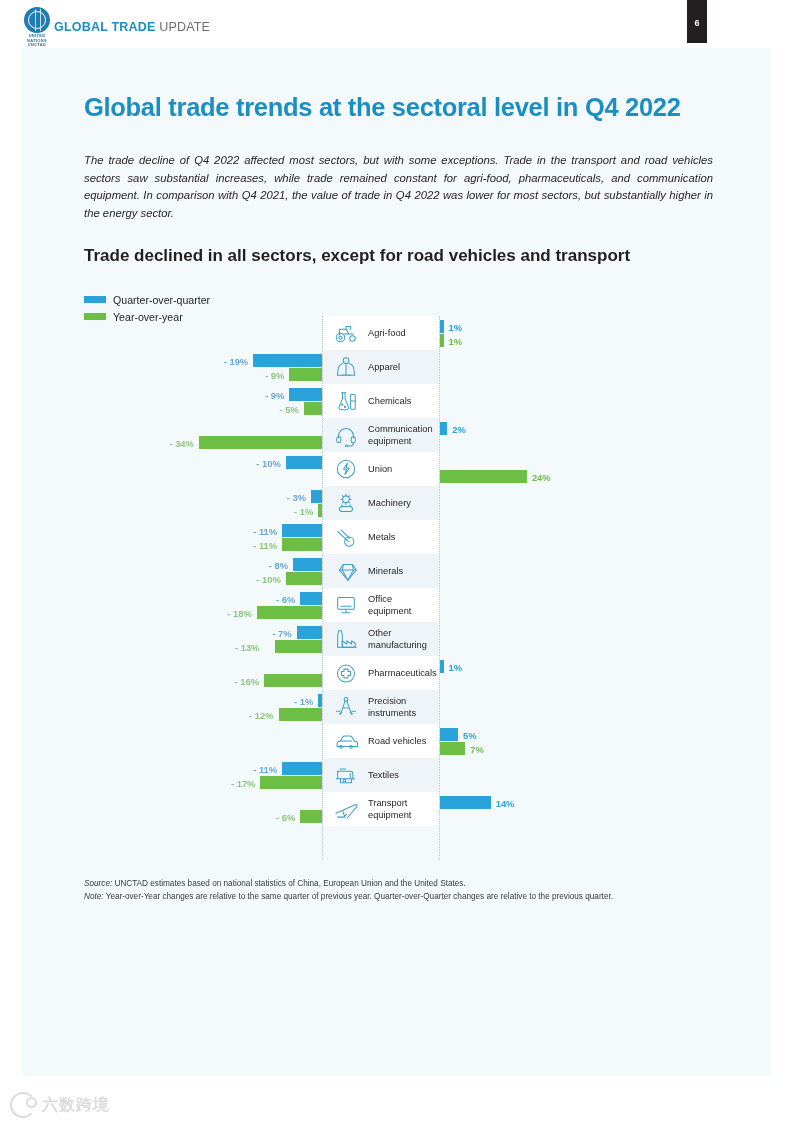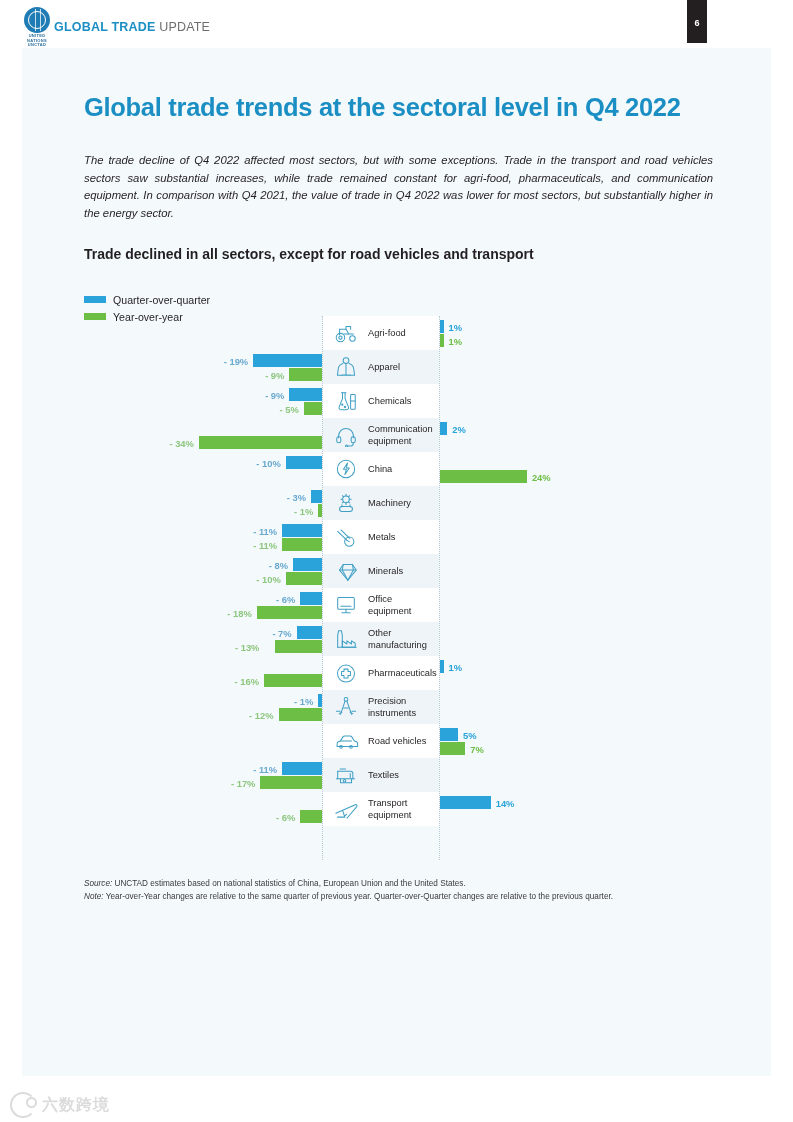--- a/index.html
+++ b/index.html
@@ -49,21 +49,21 @@
     position:absolute;left:84px;top:92px;width:640px;
     font-size:25.5px;font-weight:bold;color:#1b8fc4;letter-spacing:-.3px;
     line-height:30px;
   }
   .intro{
     position:absolute;left:84px;top:152px;width:629px;
     font-size:11.3px;line-height:17.6px;color:#231f20;text-align:justify;font-style:italic;
   }
   .subtitle{
     position:absolute;left:84px;top:246px;width:620px;
-    font-size:14px;font-weight:bold;color:#231f20;
+    font-size:17px;font-weight:bold;color:#231f20;
   }
   
   .legend{position:absolute;left:84px;top:291px;}
   .legend-row{display:flex;align-items:center;height:17px;}
   .legend-swatch{width:22px;height:7px;margin-right:7px;display:block;}
   .legend-label{font-size:10.6px;color:#231f20;}
   
   .chart{position:absolute;left:0;top:316px;width:793px;height:544px;}
   .chart-center{
     position:absolute;left:322px;top:0;width:118px;height:544px;
@@ -225,21 +225,21 @@
         <div class="bar bar-y" style="top: 18px; left: 198.92px; width: 123.08px;"></div>
         <div class="bar-val val-neg-y" style="top: 19.5px; left: 158.92px; width: 35px; text-align: right;">- 34%</div>
       </div>
       <div class="row" style="top: 136px;">
         <div class="row-band band-white"></div>
         <div class="row-icon"><svg viewBox="0 0 32 26" width="30" height="24" fill="none" stroke="#3f9fc4" stroke-width="1.1" stroke-linecap="round" stroke-linejoin="round">
             <circle cx="16" cy="13" r="9.4"></circle>
             <path d="M17.6 6.6l-4.4 6.6h3.2l-1.6 5.8 4.8-7h-3.2z"></path>
           </svg></div>
         <div class="row-label one-line">
-          <div>China</div>
+          <div>Union</div>
         </div>
         <div class="bar bar-q" style="top: 4px; left: 285.8px; width: 36.2px;"></div>
         <div class="bar-val val-neg-q" style="top: 5.5px; left: 245.8px; width: 35px; text-align: right;">- 10%</div>
         <div class="bar bar-y" style="top: 18px; left: 440px; width: 86.88px;"></div>
         <div class="bar-val val-y" style="top: 19.5px; left: 531.88px;">24%</div>
       </div>
       <div class="row" style="top: 170px;">
         <div class="row-band band-light"></div>
         <div class="row-icon"><svg viewBox="0 0 32 26" width="30" height="24" fill="none" stroke="#3f9fc4" stroke-width="1.1" stroke-linecap="round" stroke-linejoin="round">
             <circle cx="16" cy="9" r="3.6"></circle>

